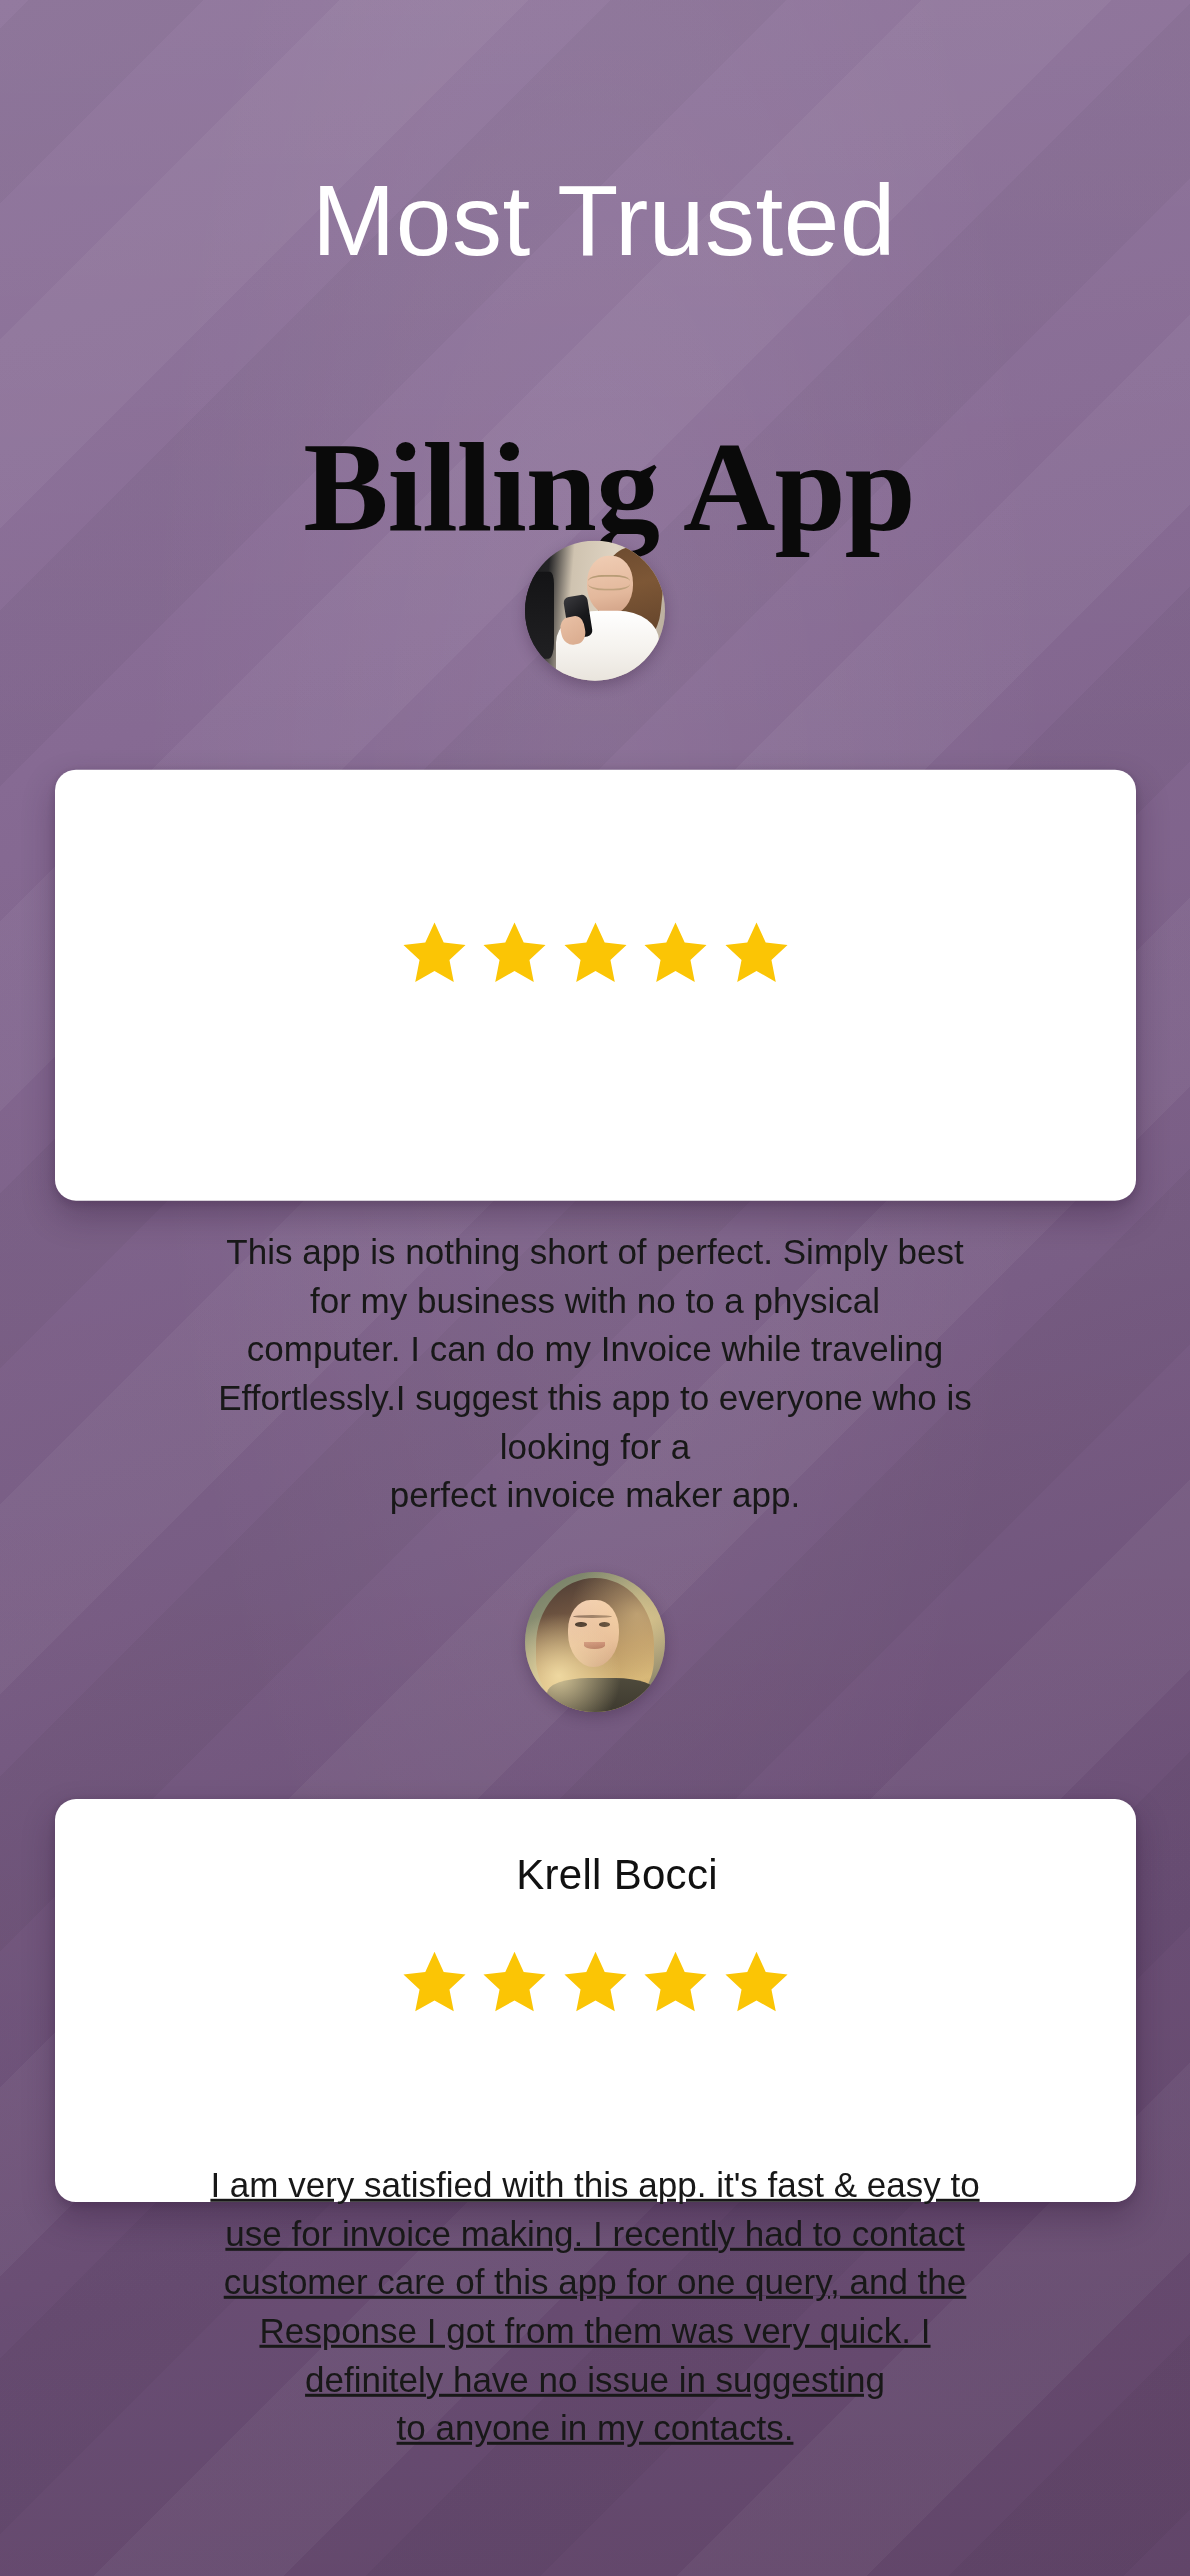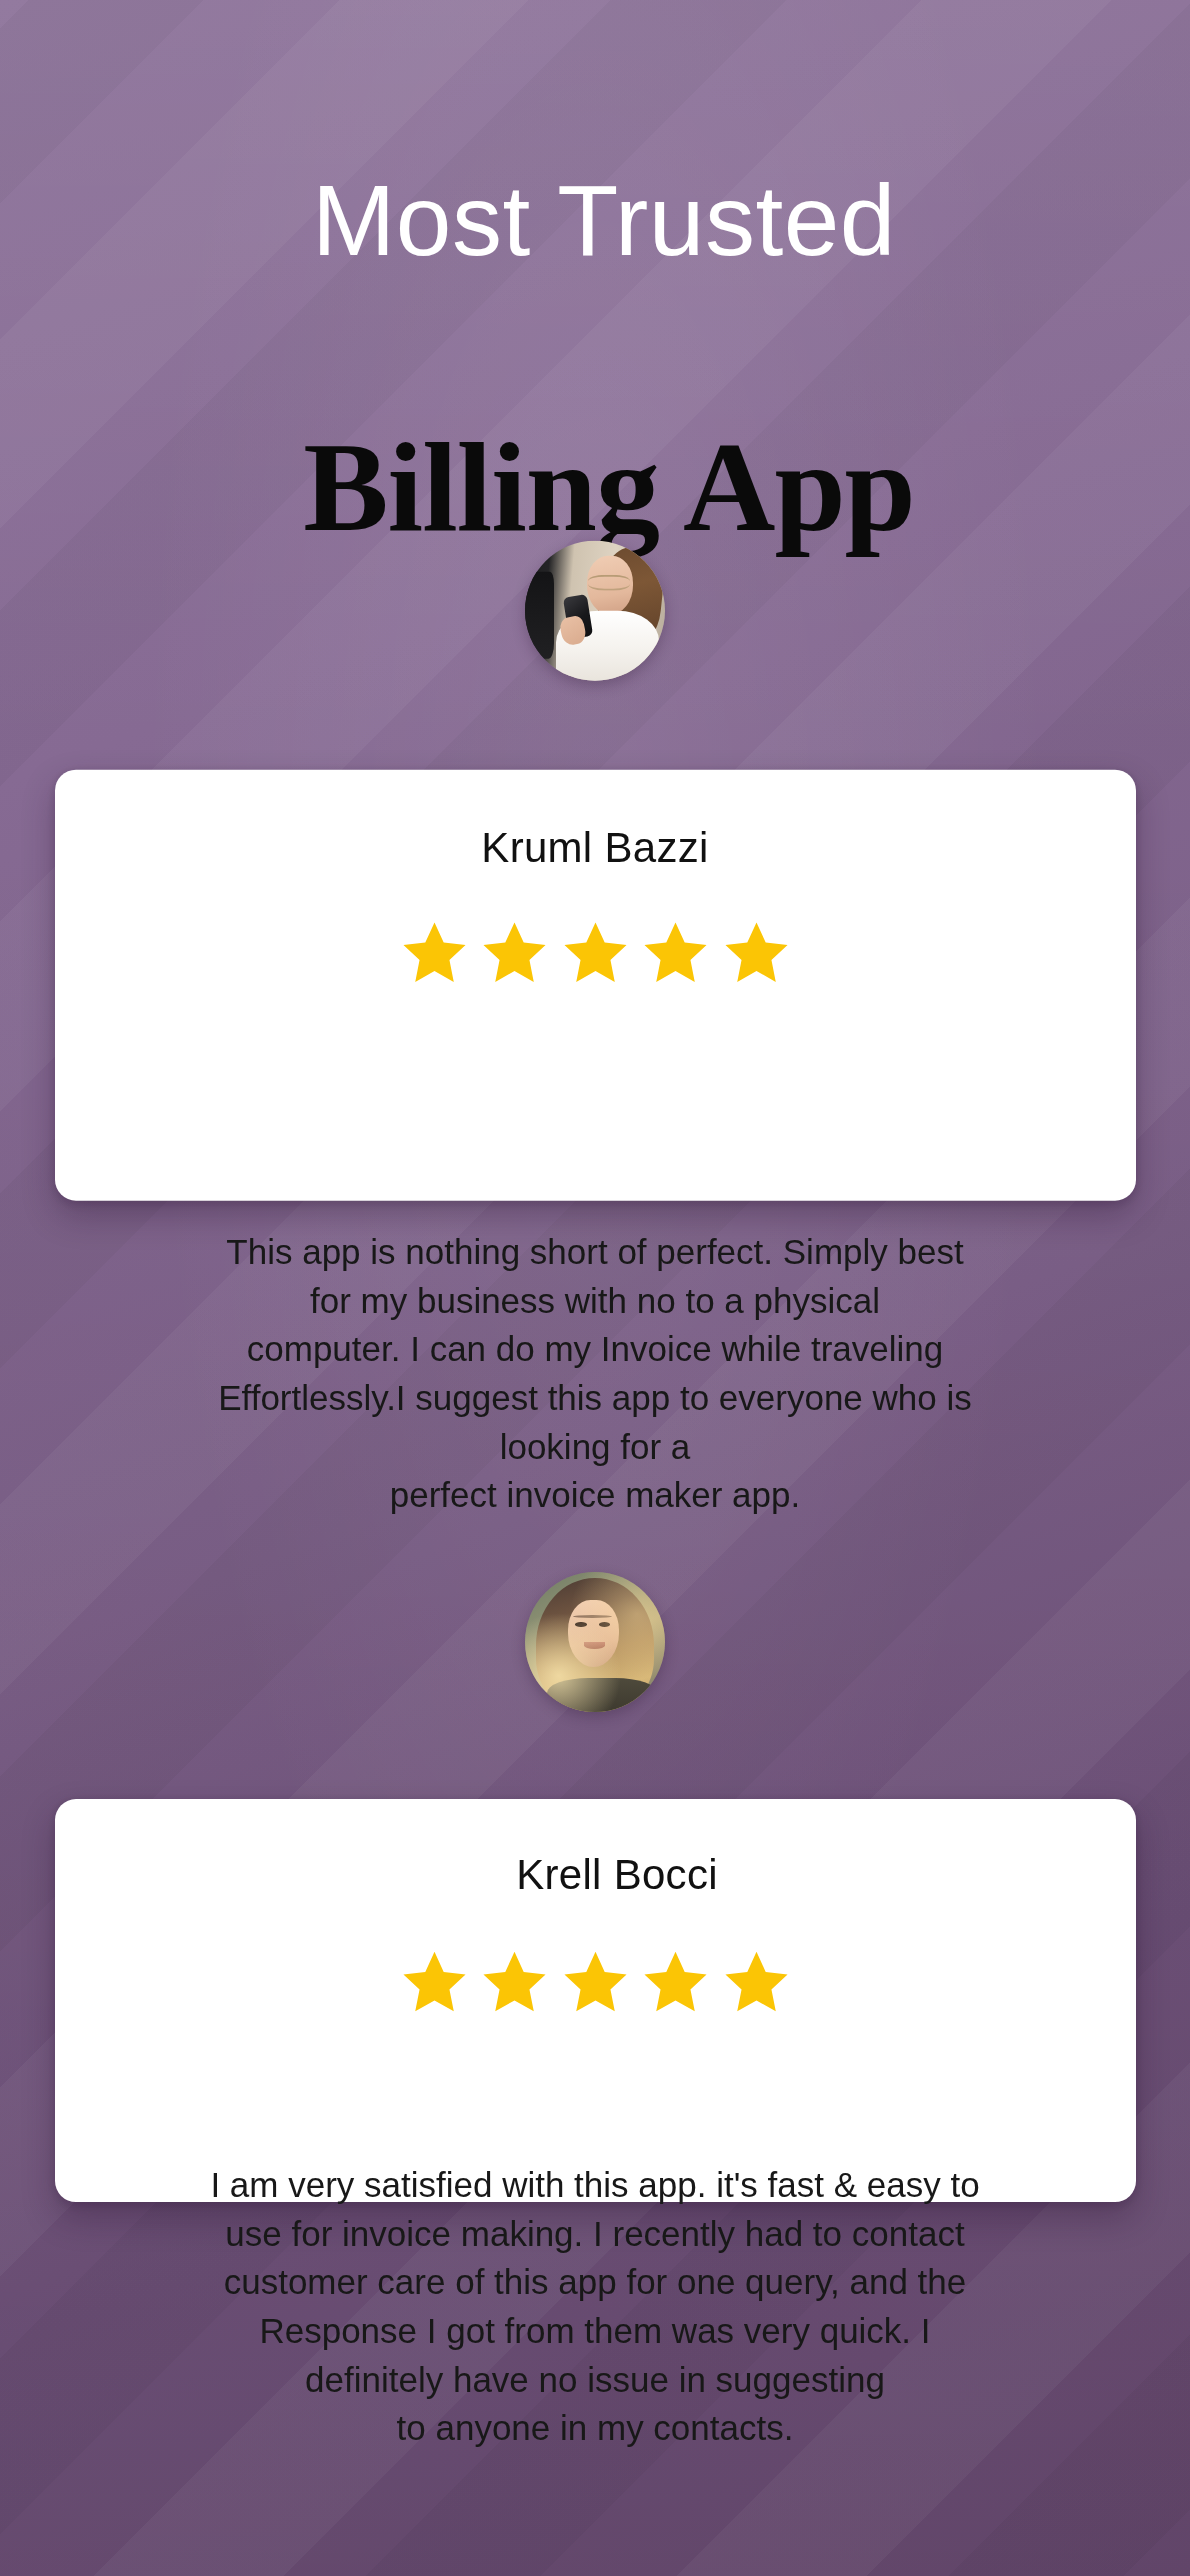--- a/index.html
+++ b/index.html
@@ -260,21 +260,21 @@
     left: 69px;
     width: 1052px;
     text-align: center;
     color: #181818;
     font-family: "Liberation Sans Narrow", "Liberation Sans", sans-serif;
     font-size: 35px;
     line-height: 1.39;
     white-space: pre-line;
   }
   #text-1 { top: 599px; margin-top: 40px; }
-  #text-2 { top: 1123px; }
+  #text-2 { top: 1123px; text-decoration: underline; }
 </style>
 </head>
 <body>
 
 <div id="poster">
 
   <div id="stripes"></div>
   <div id="vignette"></div>
 
   <div id="content" style="transform-origin: left top; transform: scale(1, 1.92412); height: 1339px;">
@@ -288,21 +288,20 @@
       <div class="av-img" id="av1-bg"></div>
       <div id="av1-dark"></div>
       <div id="av1-hair"></div>
       <div id="av1-face"></div>
       <div id="av1-glasses"></div>
       <div id="av1-body"></div>
       <div id="av1-phone"></div>
       <div id="av1-hand"></div>
     </div>
 
-    <div class="reviewer-name" id="name-1" style="top: 428px; transform-origin: center top; transform: scale(1, 0.519717);">Kruml Bazzi</div>
 
     <div class="stars" id="stars-1" style="top: 477px; transform-origin: center top; transform: scale(1, 0.519717);">
       <svg class="star" viewBox="0 0 24 24">
           <polygon fill="#fbc505" points="12,1.6 15.2,8.6 22.8,9.5 17.2,14.7 18.7,22.3 12,18.5 5.3,22.3 6.8,14.7 1.2,9.5 8.8,8.6"></polygon>
         </svg>
       <svg class="star" viewBox="0 0 24 24">
           <polygon fill="#fbc505" points="12,1.6 15.2,8.6 22.8,9.5 17.2,14.7 18.7,22.3 12,18.5 5.3,22.3 6.8,14.7 1.2,9.5 8.8,8.6"></polygon>
         </svg>
       <svg class="star" viewBox="0 0 24 24">
           <polygon fill="#fbc505" points="12,1.6 15.2,8.6 22.8,9.5 17.2,14.7 18.7,22.3 12,18.5 5.3,22.3 6.8,14.7 1.2,9.5 8.8,8.6"></polygon>

